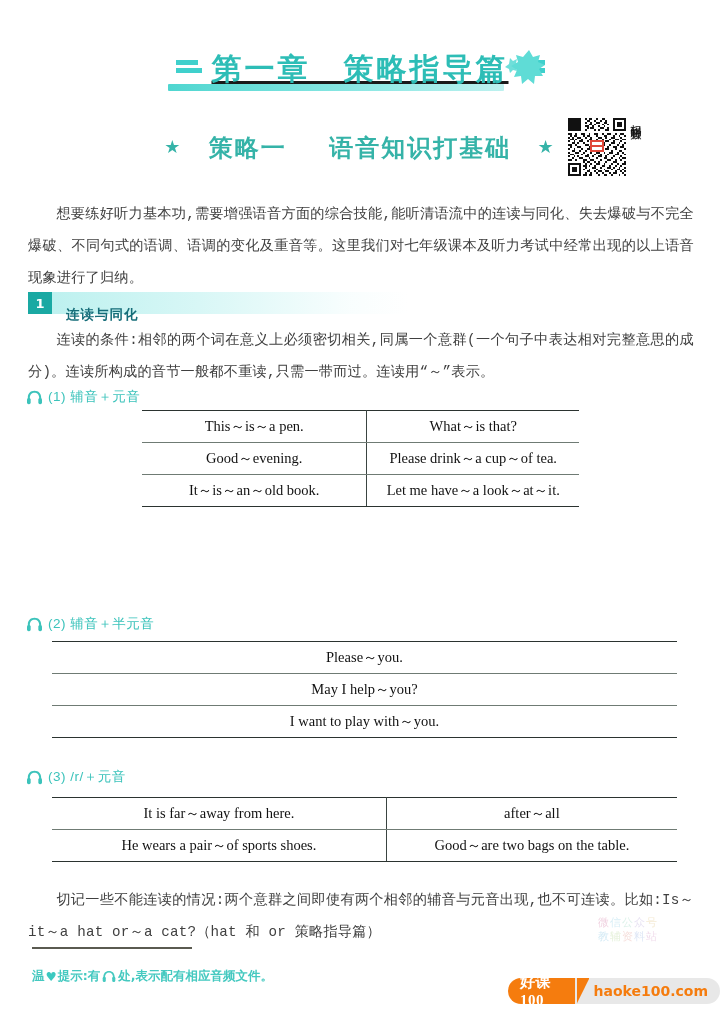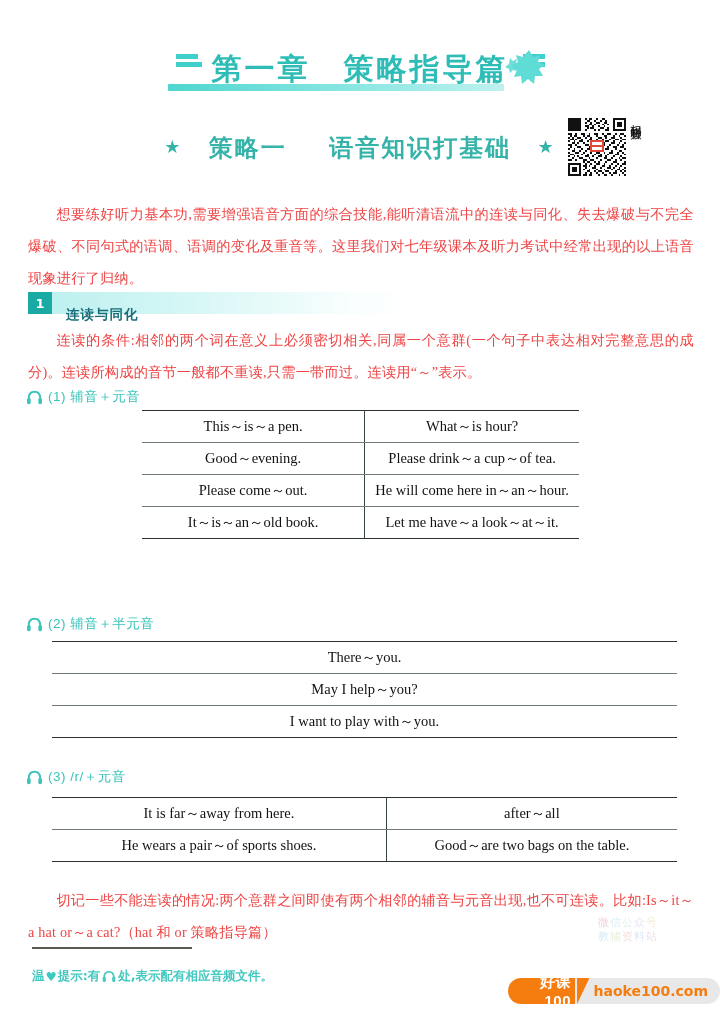--- a/index.html
+++ b/index.html
@@ -29,22 +29,23 @@
     top: 38px;
     width: 720px;
     height: 62px;
     display: flex;
     align-items: center;
     justify-content: center;
   }
   .banner-inner {
     position: relative;
     display: flex;
-    align-items: flex-start;
+    align-items: center;
     justify-content: center;
+    text-decoration: underline;
   }
   .banner-dashes-left, .banner-dashes-right {
     display: flex;
     flex-direction: column;
     gap: 3px;
     margin-bottom: 6px;
   }
   .banner-dashes-left span, .banner-dashes-right span {
     display: block;
     width: 26px;
@@ -118,24 +119,24 @@
     writing-mode: vertical-rl;
     margin-left: 2px;
     letter-spacing: 1px;
     line-height: 1;
     height: 62px;
   }
 
   
   .para {
     position: absolute;
-    font-family: Liberation Serif, serif;
+    font-family: Liberation Mono, monospace;
     font-size: 14.2px;
     line-height: 32px;
-    color: #ef4444;
+    color: #404040;
     text-align: justify;
     text-indent: 2em;
     letter-spacing: 0.2px;
   }
   .intro-para {
     left: 28px;
     top: 198px;
     width: 666px;
   }
 
@@ -270,30 +271,29 @@
     position: absolute;
     left: 508px;
     top: 978px;
     display: flex;
     align-items: stretch;
     height: 26px;
   }
   .brand-left {
     background: #f57c0e;
     color: #fff;
-    font-family: Liberation Sans, sans-serif;
+    font-family: Liberation Serif, serif;
     font-weight: bold;
     font-size: 15px;
     display: flex;
     align-items: center;
     padding: 0 6px 0 12px;
     border-top-left-radius: 13px;
     border-bottom-left-radius: 13px;
     letter-spacing: 0.5px;
-    text-align: right;
   }
   .brand-wedge {
     width: 14px;
     background: #f57c0e;
     clip-path: polygon(0 0, 100% 0, 0 100%);
   }
   .brand-right {
     background: #e8e8e8;
     color: #f57c0e;
     font-family: "DejaVu Sans", "Liberation Sans", sans-serif;
@@ -599,50 +599,46 @@
       <rect x="1" y="9.5" width="4.4" height="7.5" rx="2" fill="#3cc3bb"></rect>
       <rect x="14.6" y="9.5" width="4.4" height="7.5" rx="2" fill="#3cc3bb"></rect>
     </svg>
     <span>(1) 辅音＋元音</span>
   </div>
 
   <table class="ex-table" style="left:142px; top:410px; width:437px;">
     <tbody>
       <tr>
         <td class="col-left" style="width:229px;margin-top:44px;">This～is～a pen.</td>
-        <td style="width:208px;">What～is hour?</td>
+        <td style="width:208px;">What～is that?</td>
       </tr>
       <tr>
         <td class="col-left">Good～evening.</td>
         <td>Please drink～a cup～of tea.</td>
-      </tr>
-      <tr>
-        <td class="col-left">Please come～out.</td>
-        <td>He will come here in～an～hour.</td>
       </tr>
       <tr>
         <td class="col-left">It～is～an～old book.</td>
         <td>Let me have～a look～at～it.</td>
       </tr>
     </tbody>
   </table>
 
   <div class="sub-label" style="top:615px;">
     <svg class="headphone-icon" viewBox="0 0 20 18">
       <path d="M10 1 C5 1 2 4.5 2 9 v2 h2.4 V9 C4.4 5.8 6.8 3.3 10 3.3 S15.6 5.8 15.6 9 v2 H18 V9 C18 4.5 15 1 10 1 Z" fill="#3cc3bb"></path>
       <rect x="1" y="9.5" width="4.4" height="7.5" rx="2" fill="#3cc3bb"></rect>
       <rect x="14.6" y="9.5" width="4.4" height="7.5" rx="2" fill="#3cc3bb"></rect>
     </svg>
     <span>(2) 辅音＋半元音</span>
   </div>
 
   <table class="ex-table" style="left:52px; top:641px; width:625px;">
     <tbody>
       <tr>
-        <td>There～you.</td>
+        <td>Please～you.</td>
       </tr>
       <tr>
         <td>May I help～you?</td>
       </tr>
       <tr>
         <td>I want to play with～you.</td>
       </tr>
     </tbody>
   </table>
 

